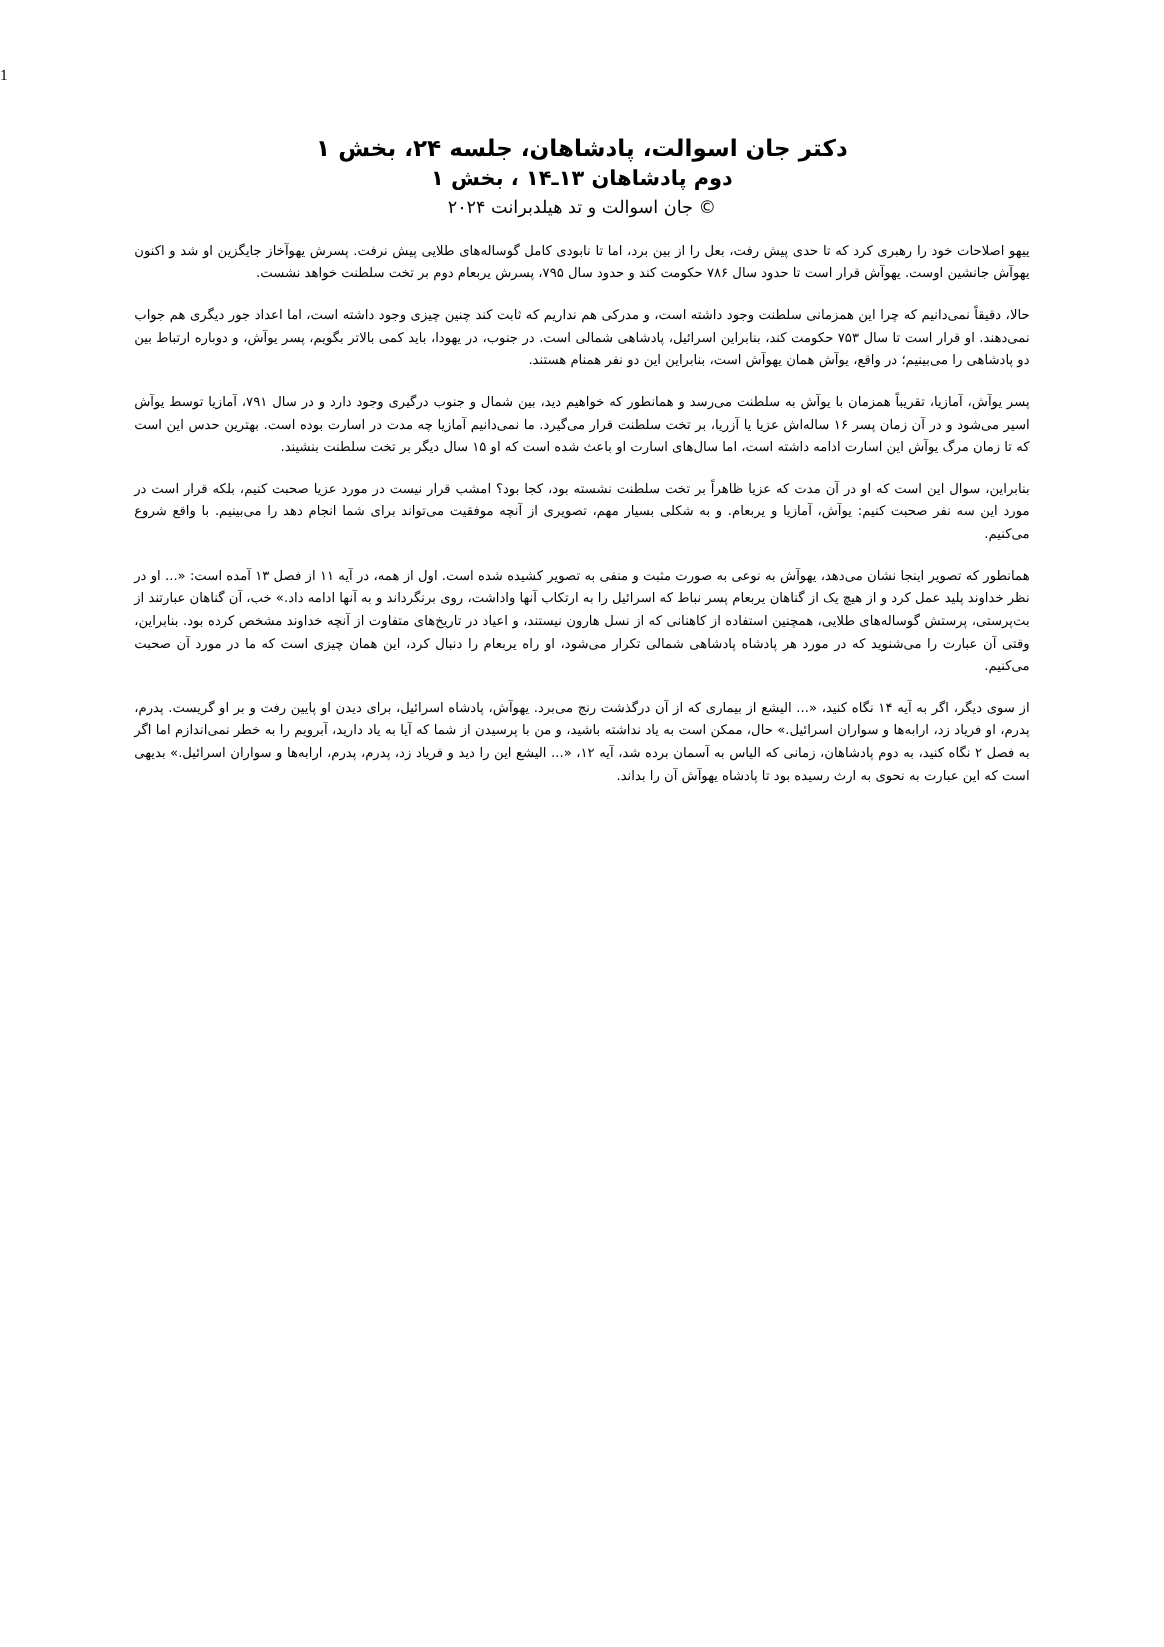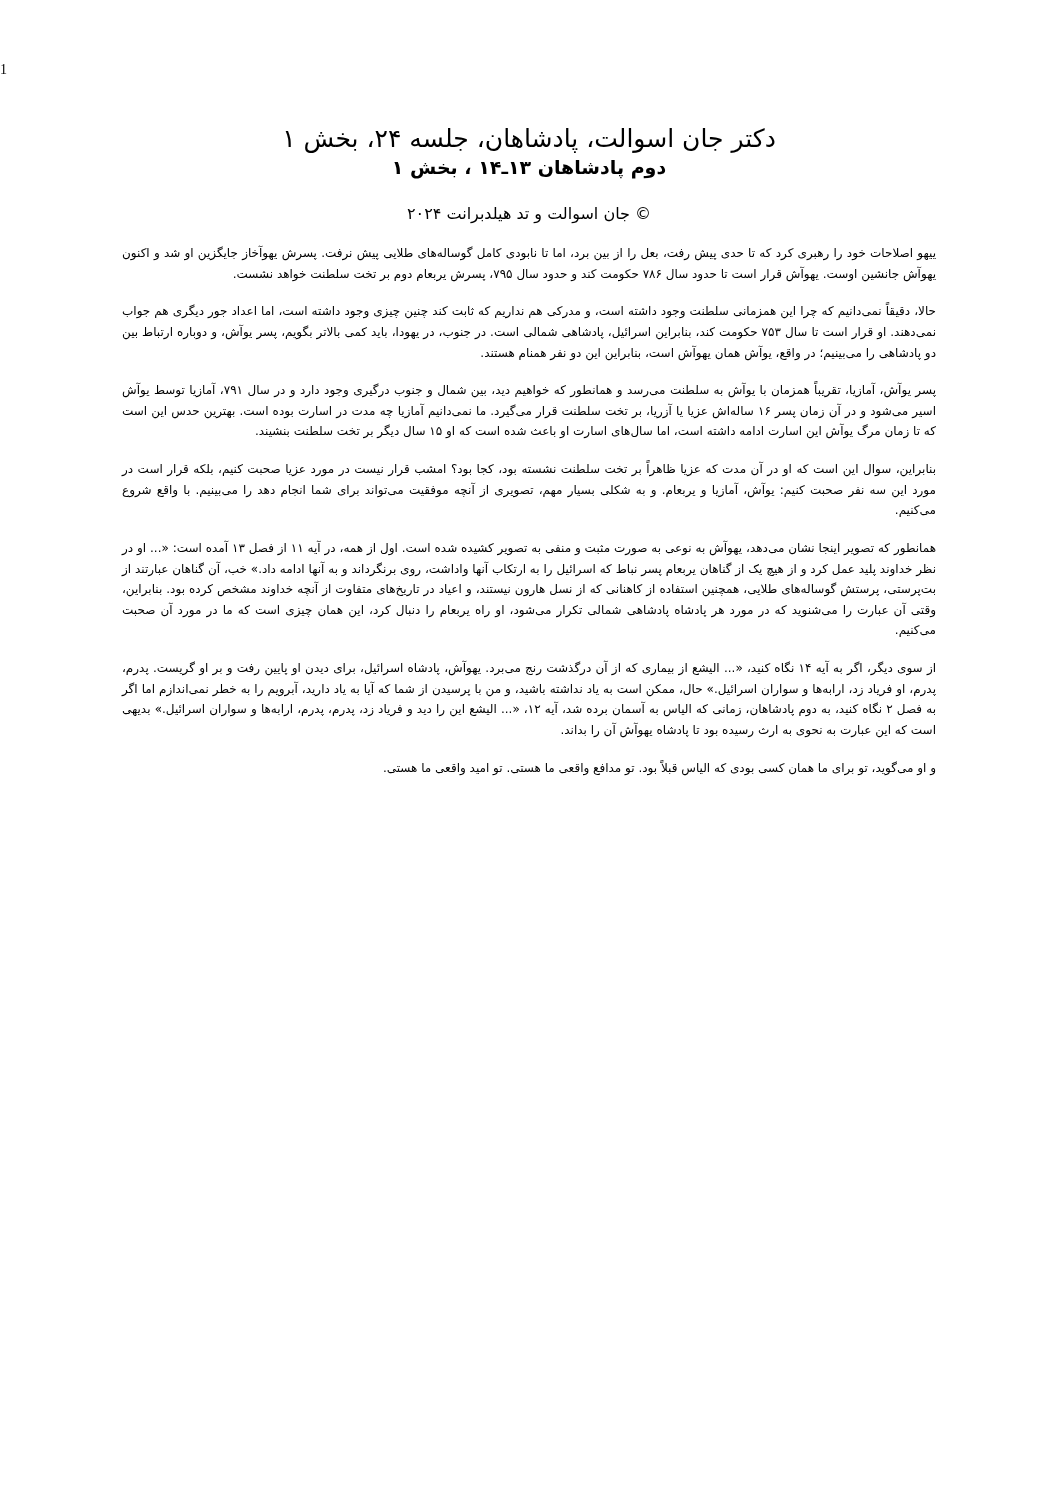--- a/index.html
+++ b/index.html
@@ -31,36 +31,36 @@
     direction: ltr;
     font-size: 14px;
     font-family: "Liberation Serif", serif;
     color: #000;
   }
   .title-block {
     margin-top: 62px;
     text-align: center;
   }
   .doc-title {
-    font-size: 25px;
-    font-weight: normal;
+    font-size: 21px;
+    font-weight: bold;
     line-height: 1.32;
     direction: rtl;
     font-family: "DejaVu Sans", sans-serif;
   }
   .doc-subtitle {
     font-size: 19px;
     font-weight: bold;
     line-height: 1.32;
     direction: rtl;
     font-family: "DejaVu Sans", sans-serif;
   }
   .copyright {
     font-size: 16px;
-    margin-top: 24px;
+    margin-top: 4px;
     direction: rtl;
     font-family: "DejaVu Sans", sans-serif;
   }
   .body-text {
     margin-top: 20px;
     direction: rtl;
     text-align: justify;
     font-size: 12px;
     line-height: 1.72;
     font-family: "DejaVu Sans", sans-serif;
@@ -87,16 +87,15 @@
     <div class="copyright">© جان اسوالت و تد هیلدبرانت ۲۰۲۴</div>
   </div>
 
   <div class="body-text">
     <p>ییهو اصلاحات خود را رهبری کرد که تا حدی پیش رفت، بعل را از بین برد، اما تا نابودی کامل گوساله‌های طلایی پیش نرفت. پسرش یهوآخاز جایگزین او شد و اکنون یهوآش جانشین اوست. یهوآش قرار است تا حدود سال ۷۸۶ حکومت کند و حدود سال ۷۹۵، پسرش یربعام دوم بر تخت سلطنت خواهد نشست.</p>
     <p>حالا، دقیقاً نمی‌دانیم که چرا این همزمانی سلطنت وجود داشته است، و مدرکی هم نداریم که ثابت کند چنین چیزی وجود داشته است، اما اعداد جور دیگری هم جواب نمی‌دهند. او قرار است تا سال ۷۵۳ حکومت کند، بنابراین اسرائیل، پادشاهی شمالی است. در جنوب، در یهودا، باید کمی بالاتر بگویم، پسر یوآش، و دوباره ارتباط بین دو پادشاهی را می‌بینیم؛ در واقع، یوآش همان یهوآش است، بنابراین این دو نفر همنام هستند.</p>
     <p>پسر یوآش، آمازیا، تقریباً همزمان با یوآش به سلطنت می‌رسد و همانطور که خواهیم دید، بین شمال و جنوب درگیری وجود دارد و در سال ۷۹۱، آمازیا توسط یوآش اسیر می‌شود و در آن زمان پسر ۱۶ ساله‌اش عزیا یا آزریا، بر تخت سلطنت قرار می‌گیرد. ما نمی‌دانیم آمازیا چه مدت در اسارت بوده است. بهترین حدس این است که تا زمان مرگ یوآش این اسارت ادامه داشته است، اما سال‌های اسارت او باعث شده است که او ۱۵ سال دیگر بر تخت سلطنت بنشیند.</p>
     <p>بنابراین، سوال این است که او در آن مدت که عزیا ظاهراً بر تخت سلطنت نشسته بود، کجا بود؟ امشب قرار نیست در مورد عزیا صحبت کنیم، بلکه قرار است در مورد این سه نفر صحبت کنیم: یوآش، آمازیا و یربعام. و به شکلی بسیار مهم، تصویری از آنچه موفقیت می‌تواند برای شما انجام دهد را می‌بینیم. با واقع شروع می‌کنیم.</p>
     <p>همانطور که تصویر اینجا نشان می‌دهد، یهوآش به نوعی به صورت مثبت و منفی به تصویر کشیده شده است. اول از همه، در آیه ۱۱ از فصل ۱۳ آمده است: «... او در نظر خداوند پلید عمل کرد و از هیچ یک از گناهان یربعام پسر نباط که اسرائیل را به ارتکاب آنها واداشت، روی برنگرداند و به آنها ادامه داد.» خب، آن گناهان عبارتند از بت‌پرستی، پرستش گوساله‌های طلایی، همچنین استفاده از کاهنانی که از نسل هارون نیستند، و اعیاد در تاریخ‌های متفاوت از آنچه خداوند مشخص کرده بود. بنابراین، وقتی آن عبارت را می‌شنوید که در مورد هر پادشاه پادشاهی شمالی تکرار می‌شود، او راه یربعام را دنبال کرد، این همان چیزی است که ما در مورد آن صحبت می‌کنیم.</p>
     <p>از سوی دیگر، اگر به آیه ۱۴ نگاه کنید، «... الیشع از بیماری که از آن درگذشت رنج می‌برد. یهوآش، پادشاه اسرائیل، برای دیدن او پایین رفت و بر او گریست. پدرم، پدرم، او فریاد زد، ارابه‌ها و سواران اسرائیل.» حال، ممکن است به یاد نداشته باشید، و من با پرسیدن از شما که آیا به یاد دارید، آبرویم را به خطر نمی‌اندازم اما اگر به فصل ۲ نگاه کنید، به دوم پادشاهان، زمانی که الیاس به آسمان برده شد، آیه ۱۲، «... الیشع این را دید و فریاد زد، پدرم، پدرم، ارابه‌ها و سواران اسرائیل.» بدیهی است که این عبارت به نحوی به ارث رسیده بود تا پادشاه یهوآش آن را بداند.</p>
-    <p>و او می‌گوید، تو برای ما همان کسی بودی که الیاس قبلاً بود. تو مدافع واقعی ما هستی. تو امید واقعی ما هستی.</p>
   </div>
 
 </div>
 
 </body></html>

